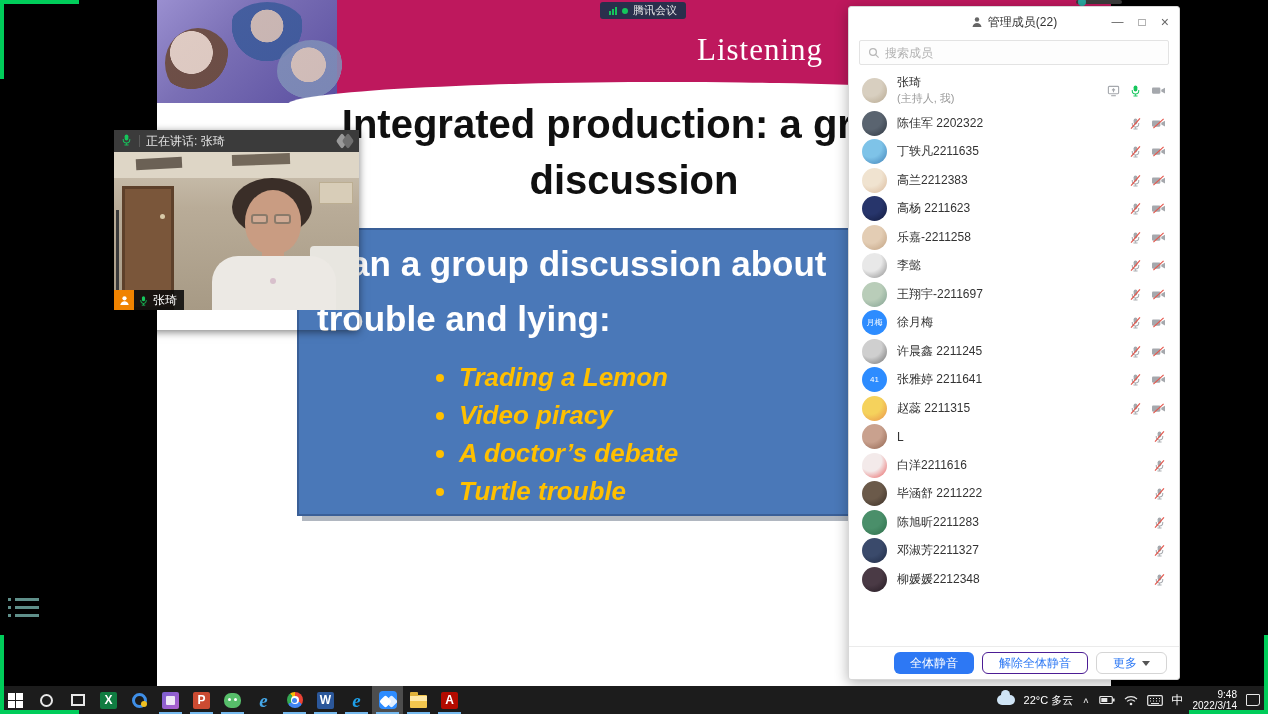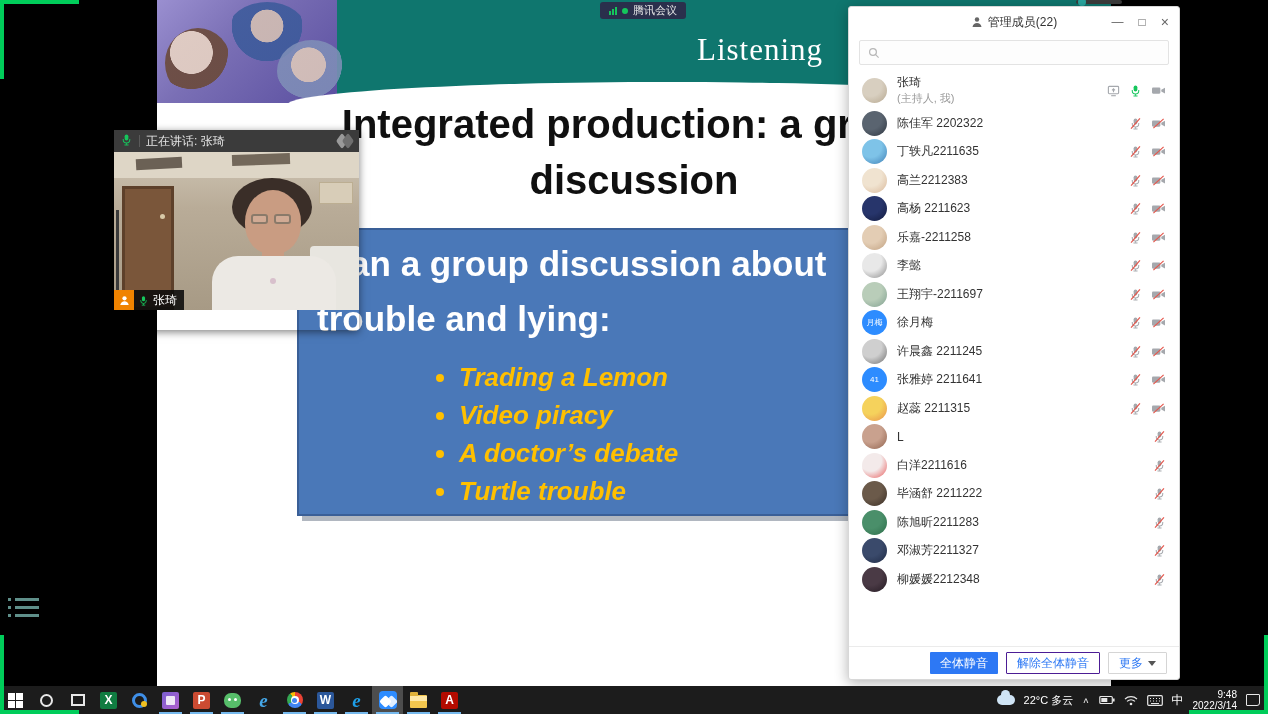--- a/index.html
+++ b/index.html
@@ -1,21 +1,21 @@
 <!DOCTYPE html>
 <html><head>
 <meta charset="utf-8">
 <style>
   * { box-sizing: border-box; margin: 0; padding: 0; }
   body { background:#000; font-family:"Liberation Sans", sans-serif; }
   .screen { position:relative; width:1268px; height:714px; background:#000; overflow:hidden; }
 
   
   .slide { position:absolute; left:157px; top:0; width:954px; height:686px; background:#fff; }
-  .banner { position:absolute; left:0; top:0; width:100%; height:103px; background:#0f766e; overflow:hidden; }
+  .banner { position:absolute; left:0; top:0; width:100%; height:103px; background:#be185d; overflow:hidden; }
   .banner-curve { position:absolute; left:130px; top:82px; width:760px; height:46px; background:#fff; border-radius:50%; }
   .banner-title { position:absolute; left:540px; top:32px; font-family:"Liberation Serif", serif; font-size:31px; color:#fff; letter-spacing:1px; }
   .collage { position:absolute; left:0; top:0; width:180px; height:103px;
     background:linear-gradient(135deg,#9a8fd0 0%,#7a6fb5 40%,#5a4fa0 100%); }
   .collage .blob1{ position:absolute; left:8px; top:28px; width:66px; height:70px; border-radius:50%; background:radial-gradient(circle at 40% 35%, #e8d3c3 0 35%, #6b4a3a 36% 60%, transparent 61%); opacity:.9;}
   .collage .blob2{ position:absolute; left:70px; top:2px; width:80px; height:60px; border-radius:50%; background:radial-gradient(circle at 50% 40%, #d8c3b3 0 30%, #3a5a9a 31% 65%, transparent 66%); opacity:.85;}
   .collage .blob3{ position:absolute; left:120px; top:40px; width:70px; height:62px; border-radius:50%; background:radial-gradient(circle at 45% 40%, #e3cdbb 0 32%, #8090b8 33% 62%, transparent 63%); opacity:.85;}
   .slide-title { position:absolute; left:0; top:96px; width:100%; text-align:center; color:#101010; font-weight:bold; font-size:40px; line-height:56px; }
   .blue-box { position:absolute; left:140px; top:228px; width:676px; height:288px; background:#4a78b8; border:2px solid #3a5f97; box-shadow:5px 5px 0 rgba(125,135,150,.6); }
   .box-heading { padding:6px 0 0 18px; color:#fff; font-weight:bold; font-size:35px; line-height:55px; }
@@ -77,21 +77,21 @@
   .search-box input::placeholder { color:#b3b3b3; }
   .member-list { position:absolute; left:0; top:64px; right:0; bottom:34px; overflow:hidden; }
   .member-row { display:flex; align-items:center; height:28.5px; padding:0 13px; }
   .member-row.tall { height:38px; }
   .avatar { width:25px; height:25px; border-radius:50%; flex:0 0 25px; margin-right:10px; display:flex; align-items:center; justify-content:center; color:#fff; font-size:8px; overflow:hidden; }
   .m-names { display:flex; flex-direction:column; justify-content:center; }
   .m-name { font-size:12px; color:#333; white-space:nowrap; }
   .m-sub { font-size:11px; color:#999; }
   .m-icons { margin-left:auto; display:flex; align-items:center; gap:9px; }
   .panel-footer { position:absolute; left:0; right:0; bottom:0; height:33px; border-top:1px solid #ebebeb; display:flex; align-items:center; justify-content:flex-end; gap:8px; padding-right:12px; }
-  .btn { height:22px; font-size:12px; border-radius:1px; padding:0 10px; display:flex; align-items:center; cursor:pointer; }
+  .btn { height:22px; font-size:12px; border-radius:6px; padding:0 16px; display:flex; align-items:center; cursor:pointer; }
   .btn-primary { background:#2d78f4; color:#fff; }
   .btn-outline { background:#fff; color:#2d78f4; border:1px solid #4c1d95; }
   .btn-more { background:#fff; color:#2d78f4; border:1px solid #d5d5d5; gap:5px; }
   .caret { width:0; height:0; border-left:4px solid transparent; border-right:4px solid transparent; border-top:5px solid #555; }
 
   
   .taskbar { position:absolute; left:0; bottom:0; width:1268px; height:28px; background:#1c1c1c; display:flex; align-items:center; z-index:30; }
   .tb-left { display:flex; height:100%; }
   .tb-tile { position:relative; width:31px; height:28px; display:flex; align-items:center; justify-content:center; }
   .tb-tile.active { background:#4d4d4d; }
@@ -262,20 +262,21 @@
         <span style="font-size:14px;">×</span>
       </span>
     </div>
     <div class="search-box">
       <span style="display:flex;">
         <svg viewBox="0 0 12 12" width="12" height="12">
             <circle cx="5" cy="5" r="3.4" fill="none" stroke="#b7b7b7" stroke-width="1.2"></circle>
             <line x1="7.6" y1="7.6" x2="10.6" y2="10.6" stroke="#b7b7b7" stroke-width="1.2"></line>
           </svg>
       </span>
+      <input type="text" placeholder="搜索成员" style="">
     </div>
     <div class="member-list" id="member-list">
         <div class="member-row tall">
     <div class="avatar" style="background: radial-gradient(circle at 35% 30%, rgb(216, 207, 192) 0px, rgb(216, 207, 192) 45%, rgb(181, 166, 142) 100%);"></div>
     <div class="m-names">
       <div class="m-name">张琦</div>
       <div class="m-sub">(主持人, 我)</div>
     </div>
     <div class="m-icons">
             <span style="display:flex;">

